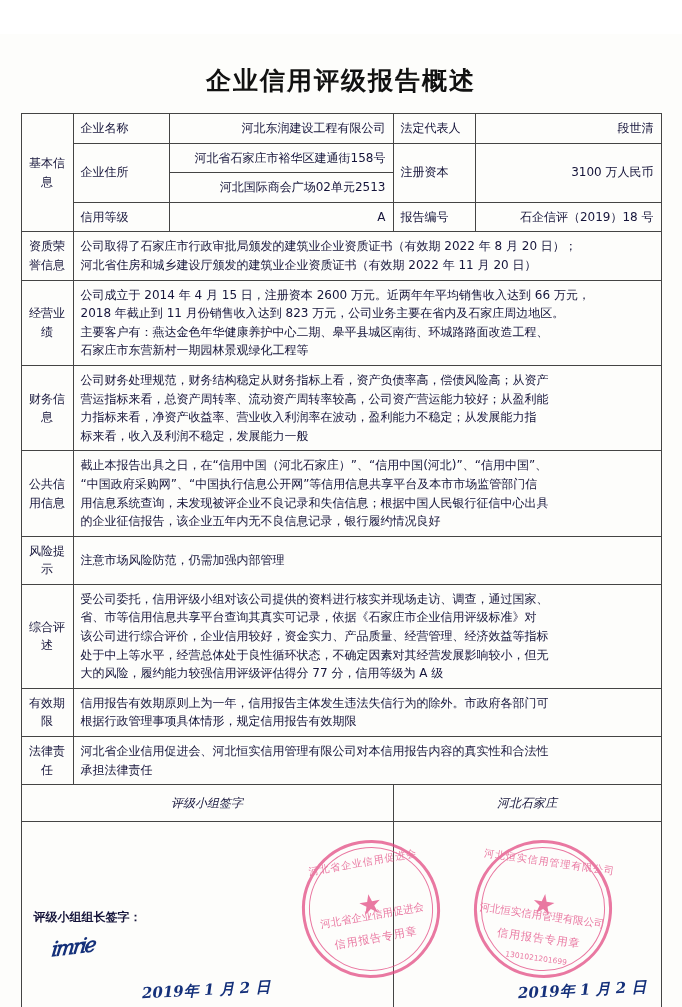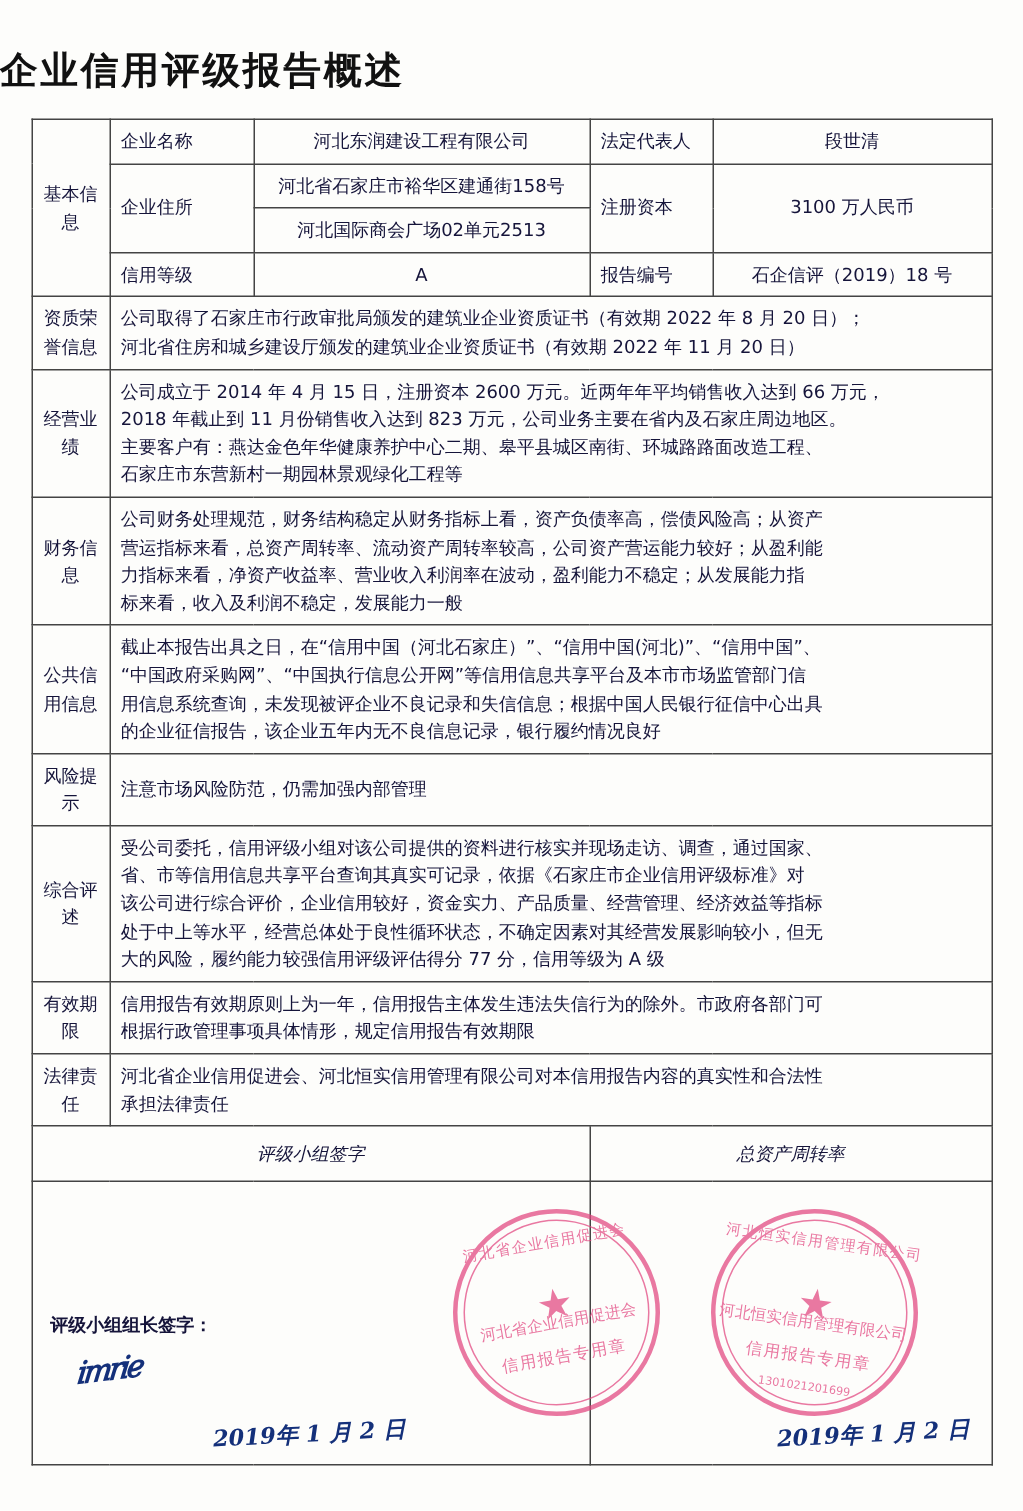--- a/index.html
+++ b/index.html
@@ -15,26 +15,28 @@
     position: relative;
     overflow: hidden;
   }
   .page {
     position: relative;
     width: 682px;
     height: 1007px;
     background: #fdfdfb;
   }
   .doc-title {
+    text-align: center;
     font-size: 25px;
     font-weight: bold;
     letter-spacing: 2px;
     padding-top: 30px;
     padding-bottom: 16px;
     color: #111;
+    margin-top: 34px;
   }
   table.main {
     border-collapse: collapse;
     width: 640px;
     margin: 0 auto;
     table-layout: fixed;
   }
   table.main td {
     border: 1px solid #444;
     font-size: 12px;
@@ -49,21 +51,21 @@
     font-size: 12.5px;
     color: #15143a;
   }
   td.sublabel {
     width: 96px;
     text-align: left;
     padding-left: 10px;
     margin-left: 45px;
   }
   td.val {
-    text-align: center;
+    text-align: right;
     margin-left: 40px;
   }
   td.body {
     text-align: left;
     line-height: 1.75;
     padding: 7px 9px;
   }
   .sign-head td {
     text-align: center;
     height: 26px;
@@ -284,21 +286,21 @@
       <tr>
         <td class="label">法律责任</td>
         <td class="body" colspan="4">
           <div>河北省企业信用促进会、河北恒实信用管理有限公司对本信用报告内容的真实性和合法性</div>
           <div>承担法律责任</div>
         </td>
       </tr>
 
       <tr class="sign-head">
         <td colspan="3">评级小组签字</td>
-        <td colspan="2">总资产周转率</td>
+        <td colspan="2">河北石家庄</td>
       </tr>
       <tr>
         <td class="sign-box" colspan="3">
           <span class="sign-note">评级小组组长签字：</span>
           <span class="hand-sign">𝑖𝑚𝑟𝑖𝑒</span>
           <span class="hand-date">2019年 1 月 2 日</span>
         </td>
         <td class="sign-box" colspan="2">
           <span class="hand-date2">2019年 1 月 2 日</span>
         </td>

